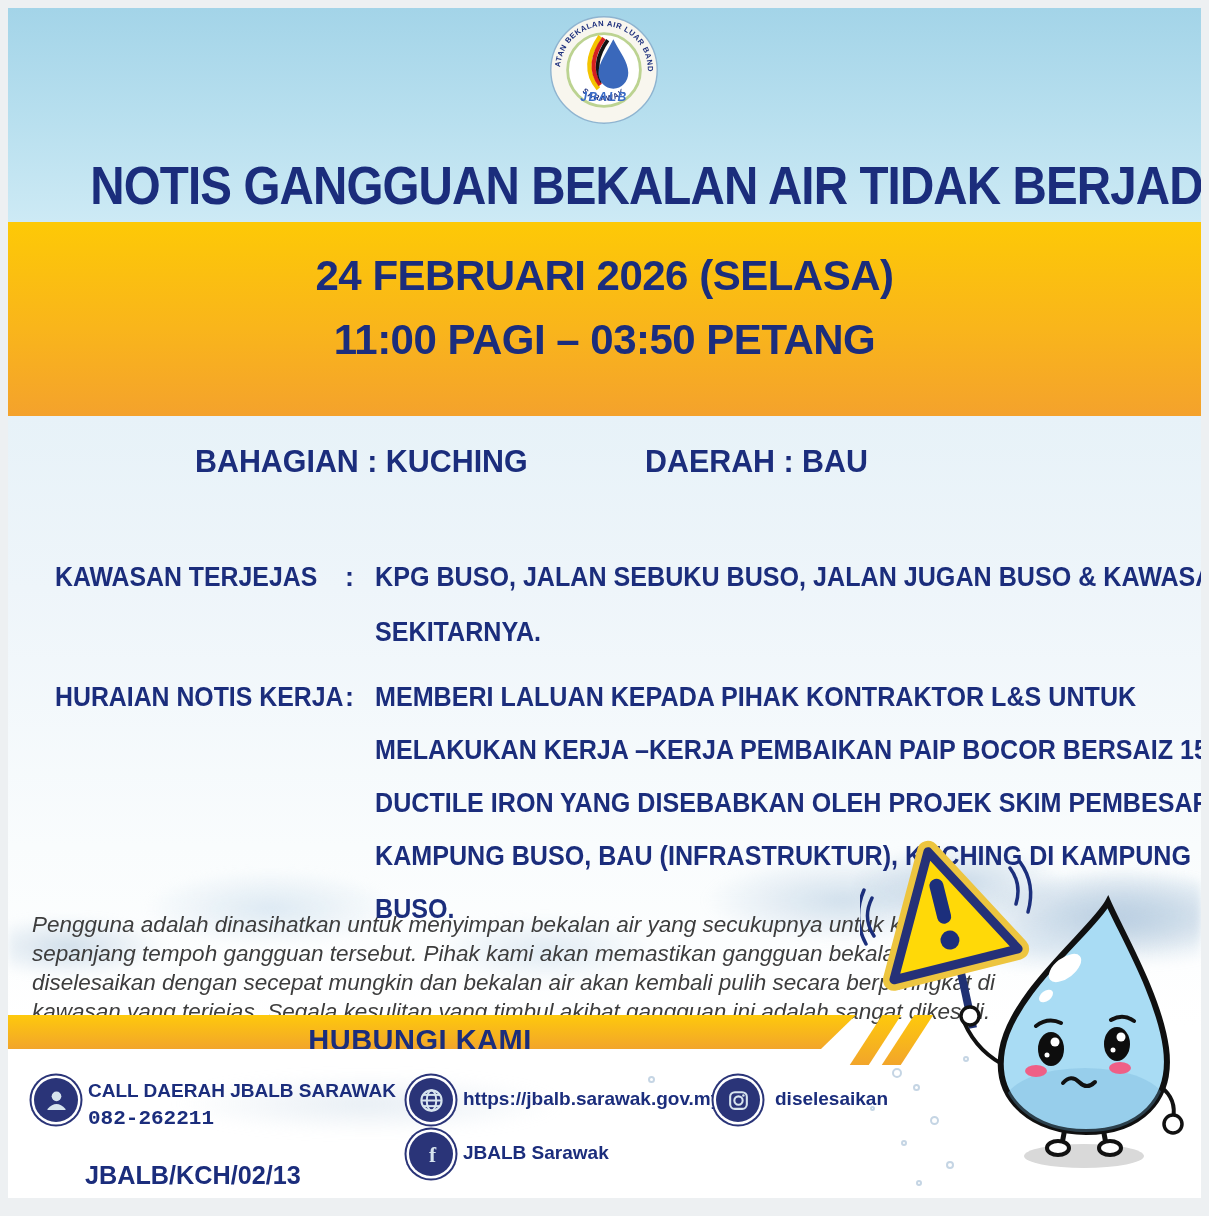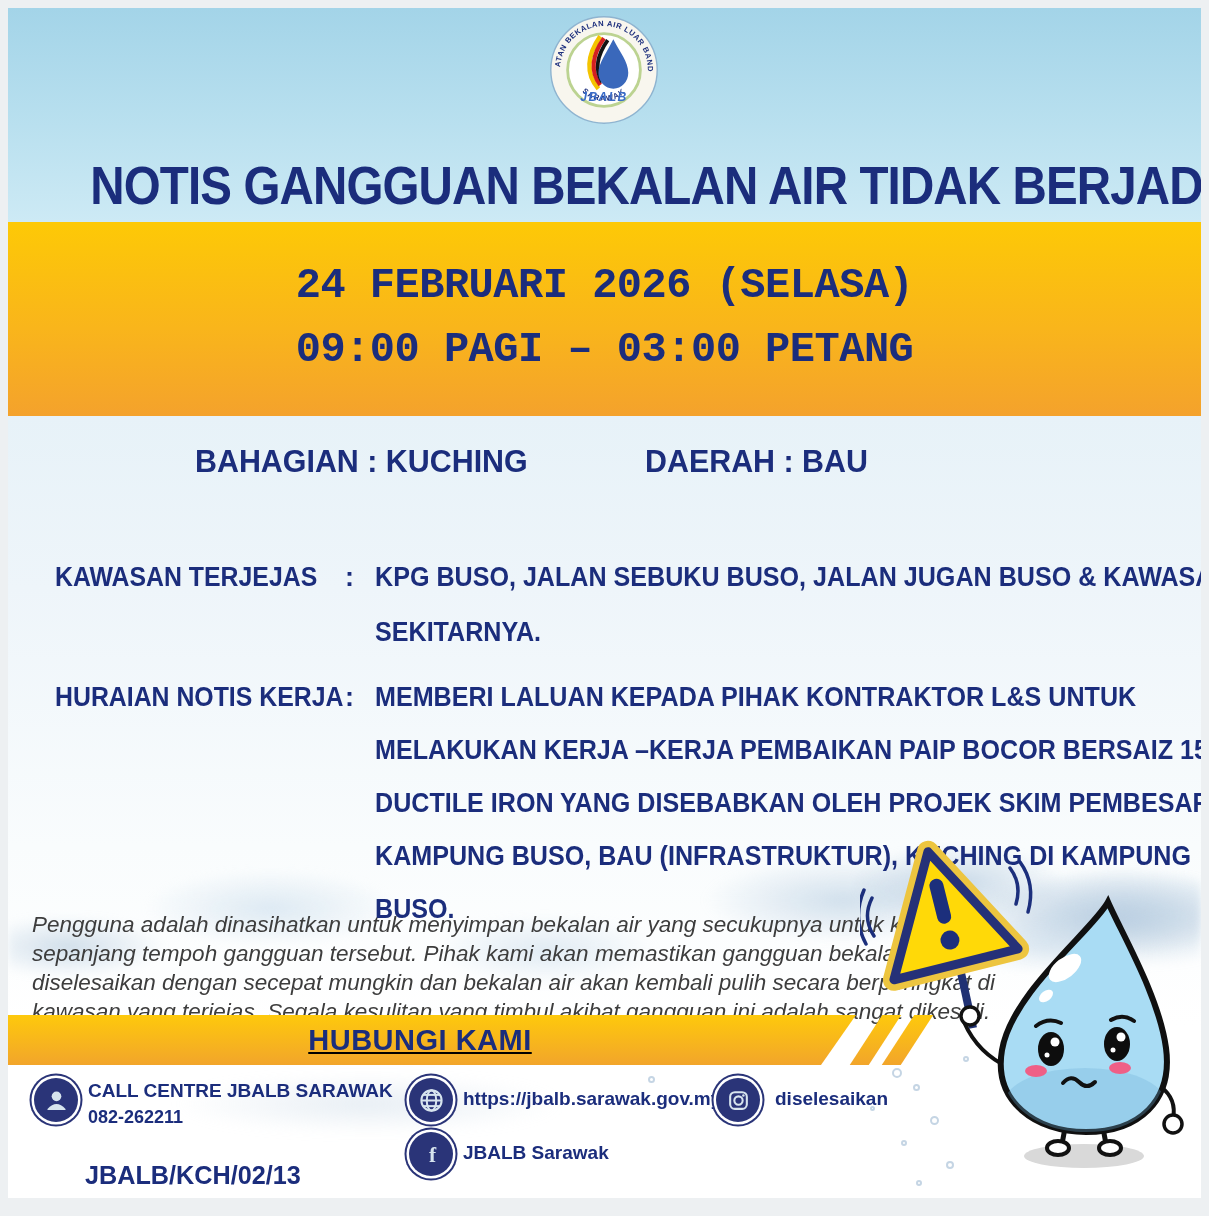--- a/index.html
+++ b/index.html
@@ -23,21 +23,21 @@
     position:absolute; top:146px; left:0; width:100%; text-align:center;
     font-size:54px; font-weight:bold; color:#1b2d7c; letter-spacing:-1px;
     white-space:nowrap;
   }
   .title .squeeze { display:inline-block; transform:scaleX(.88); transform-origin:center; }
   .logo-wrap { position:absolute; left:540px; top:6px; width:112px; height:112px; }
   
   .band {
     position:absolute; left:0; top:214px; width:100%; height:194px;
     background:linear-gradient(180deg,#fdc906 0%,#f9b51b 55%,#f4a22c 100%);
-    text-align:center; padding-top:32px;font-family:Liberation Mono, monospace;
+    text-align:center; padding-top:22px;
   }
   .band .line {
     font-size:42px; font-weight:bold; color:#1b2d7c; line-height:64px;
     letter-spacing:-0.5px;
   }
   
   .content {
     position:absolute; left:0; top:408px; width:100%; height:782px;
     background:linear-gradient(180deg,#e7f2f8 0%,#eef5fa 22%,#f9fcfd 55%,#ffffff 78%);
     overflow:hidden;
@@ -75,21 +75,21 @@
       radial-gradient(170px 60px at 78% 55%, rgba(185,206,226,.60), transparent 72%),
       radial-gradient(120px 45px at 55% 80%, rgba(205,222,236,.55), transparent 72%);
   }
   .splash3 {
     left:80px; top:648px; width:560px; height:80px; filter:blur(6px);
     background: radial-gradient(260px 40px at 50% 50%, rgba(203,218,231,.45), transparent 75%);
   }
   .bubble { position:absolute; border:2px solid rgba(150,178,205,.55); border-radius:50%; }
   
   .hubungi-bar {
-    position:absolute; left:0; top:599px; width:848px; height:50px;
+    position:absolute; left:0; top:599px; width:848px; height:34px;
     background:linear-gradient(180deg,#fec90c,#f2a52b);
     clip-path:polygon(0 0, 100% 0, calc(100% - 35px) 100%, 0 100%);
     text-decoration:underline;
   }
   .hubungi-text {
     line-height:50px; text-align:center; padding-right:24px;
     font-size:29px; font-weight:bold; color:#1b2d7c; letter-spacing:.5px;
   }
   .stripe {
     position:absolute; top:599px; height:50px; width:19px;
@@ -140,21 +140,21 @@
         <text x="60" y="93" text-anchor="middle" font-size="13" font-weight="bold" font-style="italic" fill="#3a6cc8" letter-spacing="1.5">JBALB</text>
       </svg>
     </div>
     <div class="title">
       <span class="squeeze">NOTIS GANGGUAN BEKALAN AIR TIDAK BERJADUAL</span>
     </div>
   </div>
 
   <div class="band">
     <div class="line">24 FEBRUARI 2026 (SELASA)</div>
-    <div class="line">09:00 PAGI – 03:00 PETANG</div>
+    <div class="line">11:00 PAGI – 03:50 PETANG</div>
   </div>
 
   <div class="content">
 
     <div class="splash splash1"></div>
     <div class="splash splash2"></div>
     <div class="splash splash3"></div>
     <div class="bubble" style="left:884px;top:652px;width:10px;height:10px;"></div>
     <div class="bubble" style="left:905px;top:668px;width:7px;height:7px;"></div>
     <div class="bubble" style="left:922px;top:700px;width:9px;height:9px;"></div>
@@ -234,22 +234,22 @@
     </div>
     <div class="stripe s1"></div>
     <div class="stripe s2"></div>
 
     <div class="badge" style="left:26px;top:662px;">
       <svg viewBox="0 0 24 24" width="27" height="27" fill="#d7e4ee">
         <circle cx="12" cy="8.3" r="4.3"></circle>
         <path d="M4,19.5 q8,-9 16,0 l0,1 l-16,0 Z"></path>
       </svg>
     </div>
-    <div class="f-label" style="left:80px;top:664px;font-size:19px;">CALL CENTRE JBALB SARAWAK</div>
-    <div class="f-label" style="left:80px;top:691px;font-size:18px;">082-262211</div>
+    <div class="f-label" style="left:80px;top:664px;font-size:19px;">CALL DAERAH JBALB SARAWAK</div>
+    <div class="f-label" style="left:80px;top:691px;font-size:21px;font-family:Liberation Mono, monospace;">082-262211</div>
 
     <div class="badge" style="left:401px;top:662px;">
       <svg viewBox="0 0 24 24" width="27" height="27" fill="none" stroke="#d7e4ee" stroke-width="1.8">
         <circle cx="12" cy="12" r="9"></circle>
         <ellipse cx="12" cy="12" rx="4.2" ry="9"></ellipse>
         <line x1="3" y1="12" x2="21" y2="12"></line>
         <line x1="4.3" y1="7" x2="19.7" y2="7"></line>
         <line x1="4.3" y1="17" x2="19.7" y2="17"></line>
       </svg>
     </div>

